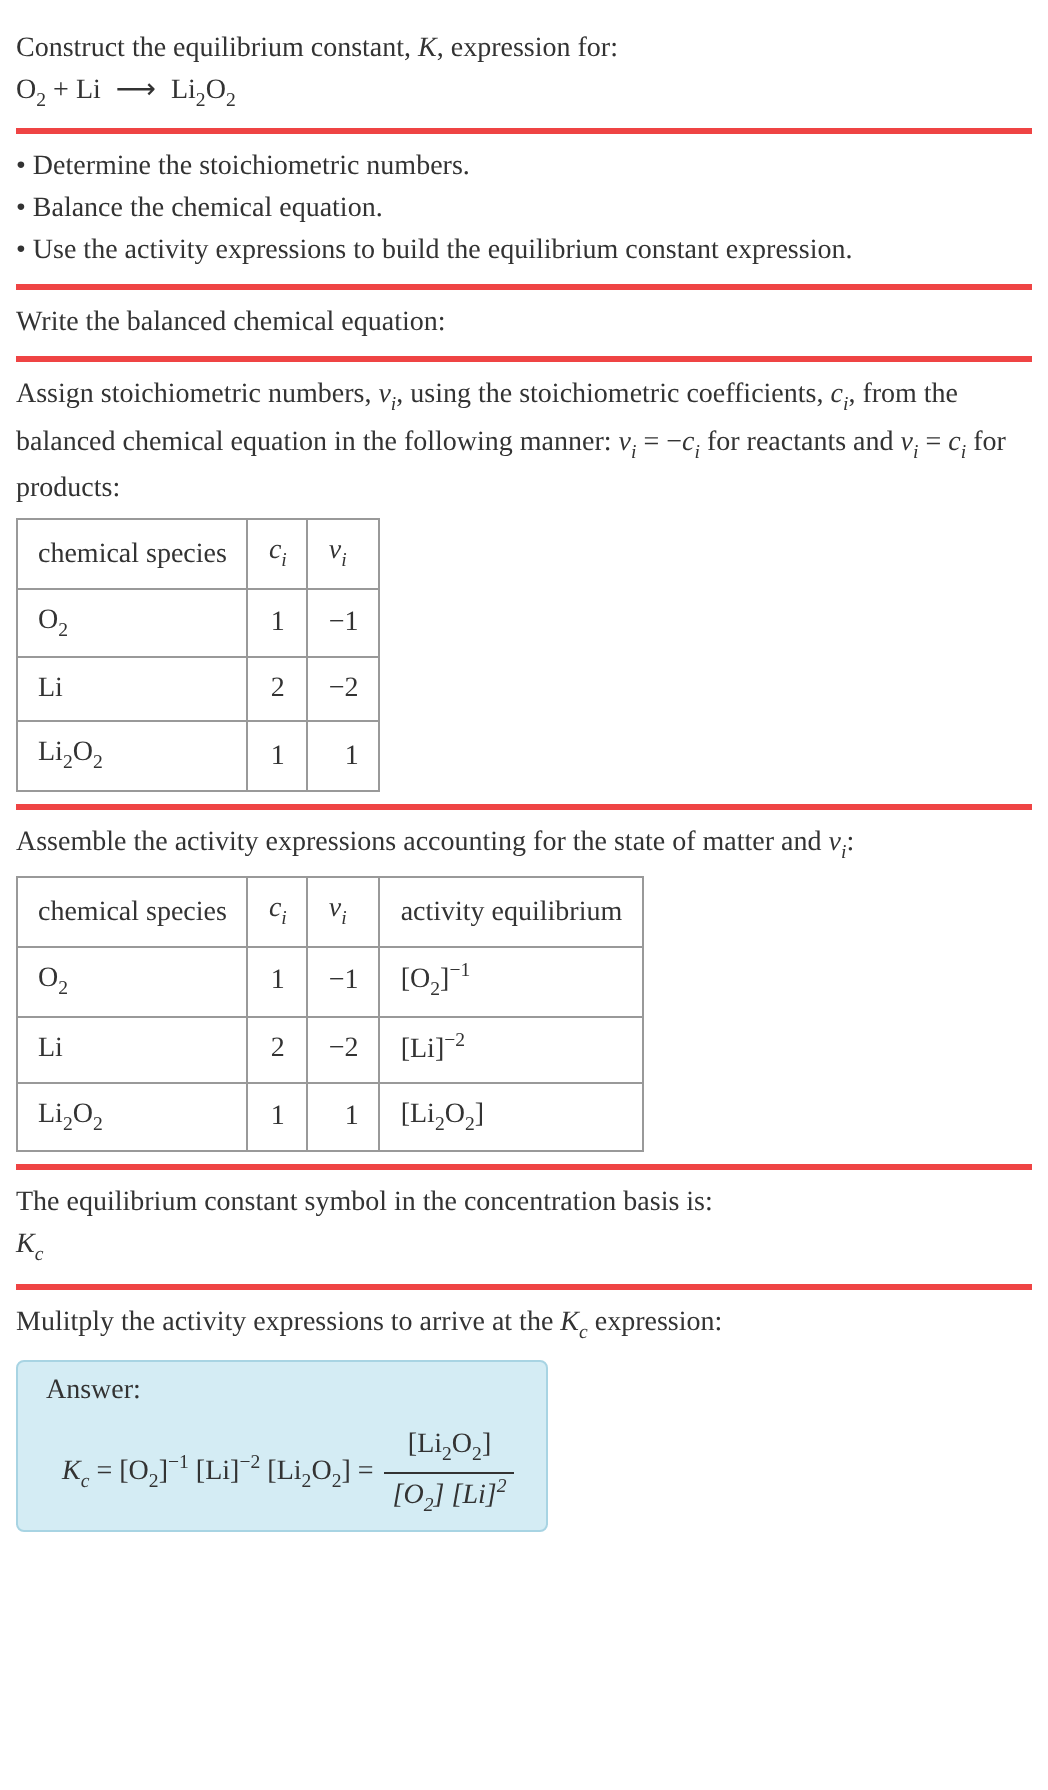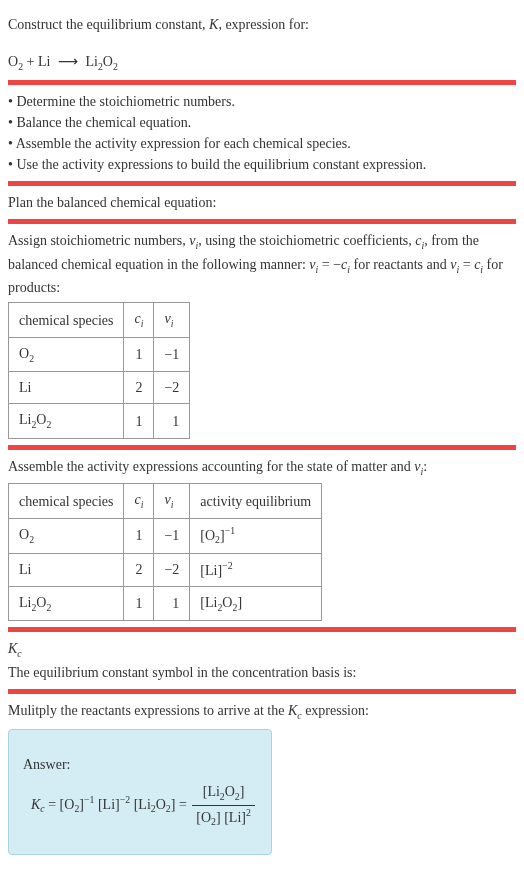--- a/index.html
+++ b/index.html
@@ -13,30 +13,30 @@
       font-size: 14px;
       line-height: 1.5;
       color: #333;
       background: #fff;
       padding: 8px;
       width: 524px;
     }
     
     .section {
       padding: 6px 0;
-      border-bottom: 5px solid #ef4444;
+      border-bottom: 3px solid #ef4444;
     }
     
     .section:last-of-type {
       border-bottom: none;
     }
     
     .equation {
       font-family: Georgia, serif;
-      margin-top: 16px;
+      margin-top: 0;
     }
     
     .sub {
       font-size: 0.7em;
       vertical-align: sub;
     }
     
     .sup {
       font-size: 0.7em;
       vertical-align: super;
@@ -72,21 +72,21 @@
     }
     
     td.right {
       text-align: right;
     }
     
     .answer-box {
       background: #d4ecf4;
       border: 1px solid #a8d4e3;
       border-radius: 4px;
-      padding: 24px 14px;
+      padding: 4px 14px;
       margin-top: 6px;
       display: inline-block;
     }
     
     .answer-label {
       display: block;
       margin-bottom: 6px;
     }
     
     .fraction {
@@ -98,20 +98,21 @@
     
     .fraction .num {
       display: block;
       border-bottom: 1px solid #333;
       padding: 0 4px;
     }
     
     .fraction .den {
       display: block;
       padding: 0 4px;
+      font-style: italic;
     }
     
     .kc-expr {
       margin-left: 8px;
     }
   </style>
 </head>
 <body>
 
 <div class="section">
@@ -119,26 +120,25 @@
     <span>Construct the equilibrium constant, </span><span class="italic">K</span><span>, expression for:</span>
   </div>
   <div class="equation">
     <span><span>O</span><span class="sub">2</span></span><span> + </span><span>Li </span><span class="arrow">⟶</span><span><span> Li</span><span class="sub">2</span><span>O</span><span class="sub">2</span></span>
   </div>
 </div>
 
 <div class="section">
   <span class="plan-item">• Determine the stoichiometric numbers.</span>
   <span class="plan-item">• Balance the chemical equation.</span>
-  <span class="plan-item">• Assemble the activity expression for each chemical species.</span>
   <span class="plan-item">• Use the activity expressions to build the equilibrium constant expression.</span>
 </div>
 
 <div class="section">
-  <div>Plan the balanced chemical equation:</div>
+  <div>Write the balanced chemical equation:</div>
 </div>
 
 <div class="section">
   <div>
     <span>Assign stoichiometric numbers, </span><span class="italic">ν</span><span class="italic sub">i</span><span>, using the stoichiometric coefficients, </span><span class="italic">c</span><span class="italic sub">i</span><span>, from the balanced chemical equation in the following manner: </span><span class="italic">ν</span><span class="italic sub">i</span><span> = −</span><span class="italic">c</span><span class="italic sub">i</span><span> for reactants and </span><span class="italic">ν</span><span class="italic sub">i</span><span> = </span><span class="italic">c</span><span class="italic sub">i</span><span> for products:</span>
   </div>
   <table>
     <tbody>
         <tr>
       <td>chemical species</td>
@@ -192,27 +192,27 @@
       <td><span>Li</span><span class="sub">2</span><span>O</span><span class="sub">2</span></td>
       <td class="center">1</td>
       <td class="right">1</td>
       <td>[<span>Li</span><span class="sub">2</span><span>O</span><span class="sub">2</span>]</td>
     </tr>
   </tbody>
     </table>
 </div>
 
 <div class="section">
+  <div>The equilibrium constant symbol in the concentration basis is:</div>
   <div><span class="italic">K</span><span class="italic sub">c</span></div>
-  <div>The equilibrium constant symbol in the concentration basis is:</div>
-</div>
-
-<div class="section">
-  <div>
-    <span>Mulitply the reactants expressions to arrive at the </span><span class="italic">K</span><span class="italic sub">c</span><span> expression:</span>
+</div>
+
+<div class="section">
+  <div>
+    <span>Mulitply the activity expressions to arrive at the </span><span class="italic">K</span><span class="italic sub">c</span><span> expression:</span>
   </div>
   <div class="answer-box">
     <span class="answer-label">Answer:</span>
     <div class="kc-expr">
       <span class="italic">K</span><span class="italic sub">c</span><span> = </span>[<span>O</span><span class="sub">2</span>]<span class="sup">−1</span> [<span>Li</span>]<span class="sup">−2</span> [<span>Li</span><span class="sub">2</span><span>O</span><span class="sub">2</span>]<span> = </span><span class="fraction"><span class="num">[<span>Li</span><span class="sub">2</span><span>O</span><span class="sub">2</span>]</span><span class="den">[<span>O</span><span class="sub">2</span>] [<span>Li</span>]<span class="sup">2</span></span></span>
     </div>
   </div>
 </div>
 
 </body></html>

